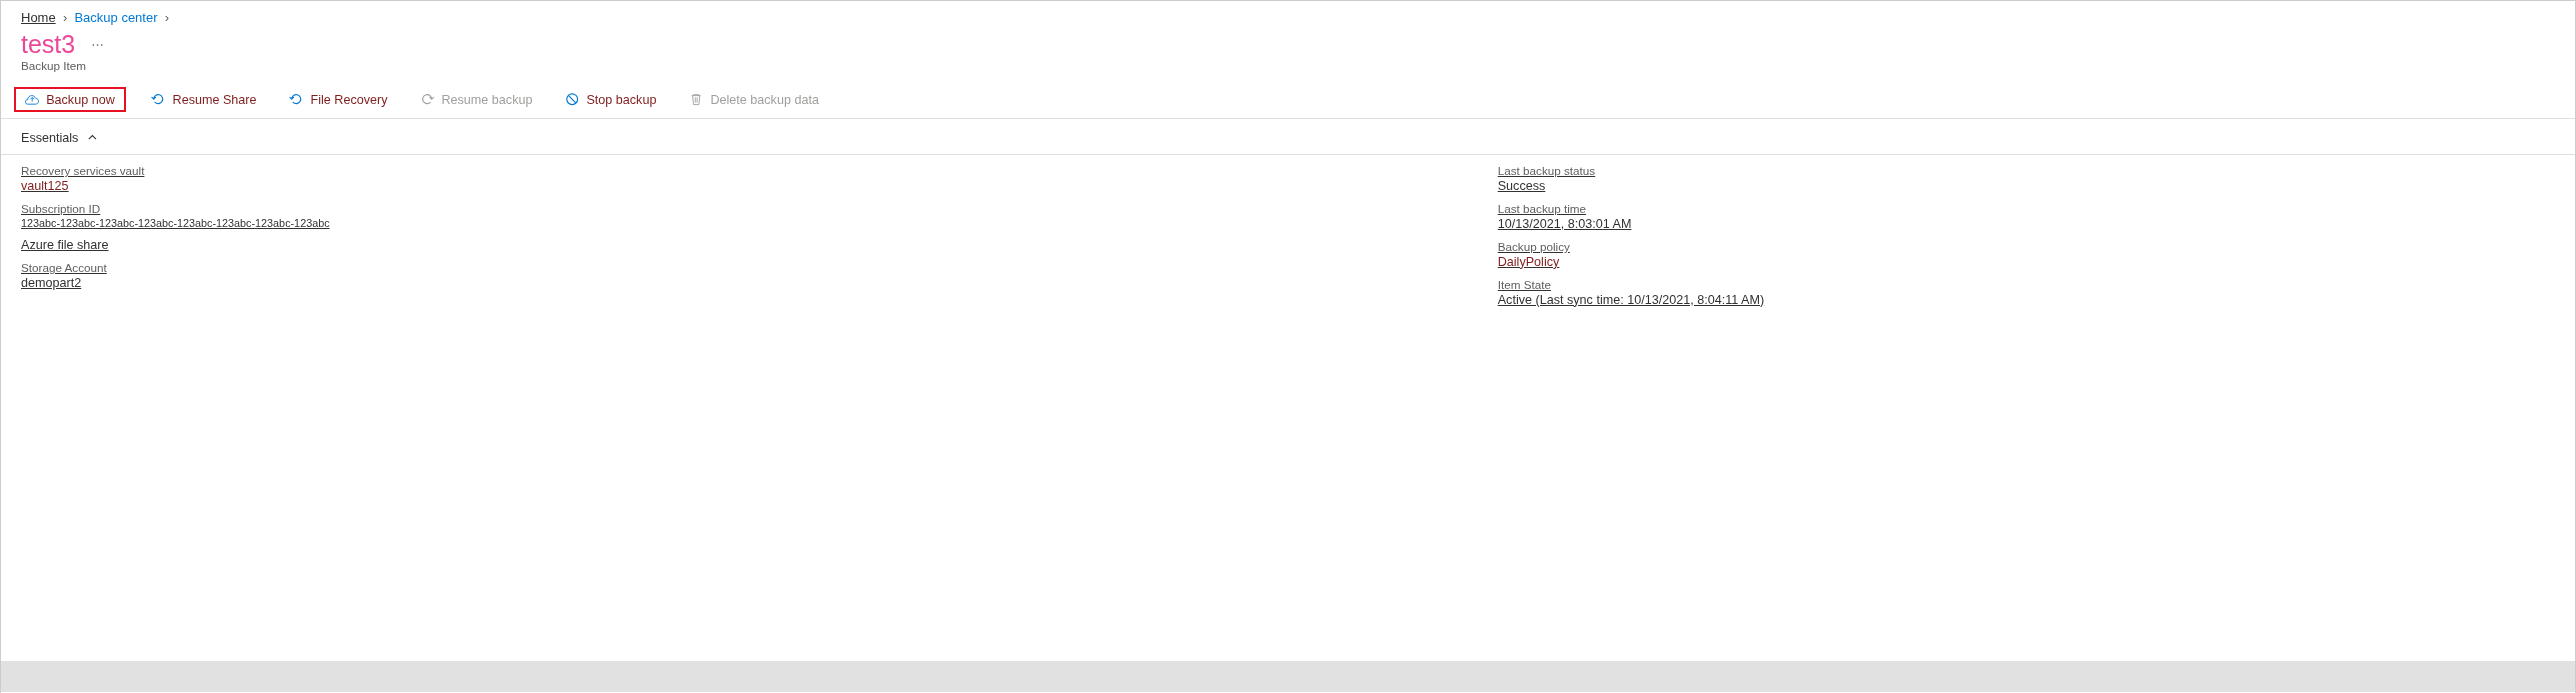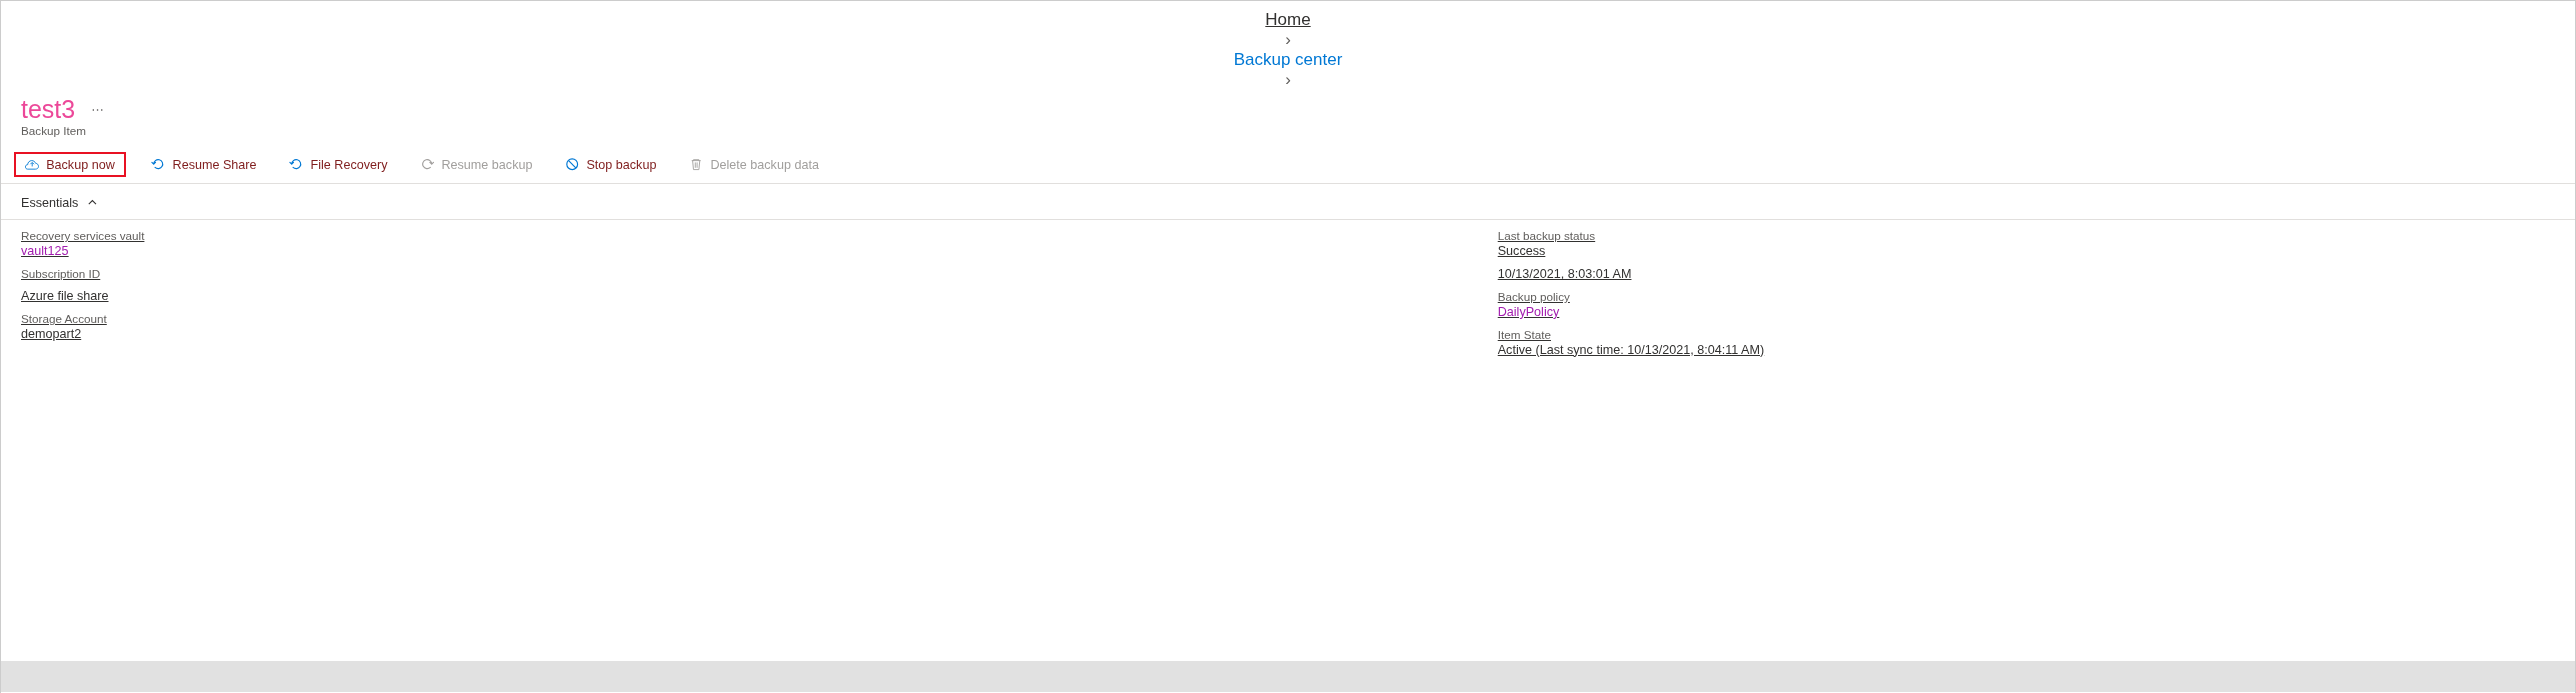--- a/index.html
+++ b/index.html
@@ -12,24 +12,23 @@
       font-size: 11.7px;
       color: #323130;
       background: #ffffff;
       border: 0.9px solid #cccccc;
       width: 2576px;
       height: 694px;
       overflow: hidden;
     }
     .breadcrumb {
       display: flex;
-      align-items: center;
+      align-items: flex-start;
       padding: 9px 20px 3.6px 20px;
-      font-size: 17px;
-      flex-direction: column;
+      font-size: 13px;
     }
     .breadcrumb a {
       text-decoration: none;
       color: #323130;
     }
     .breadcrumb a.home {
       text-decoration: underline;
       color: #323130;
     }
     .breadcrumb a.link {
@@ -124,21 +123,21 @@
     .kv .label {
       font-size: 11.7px;
       color: #605e5c;
       margin-bottom: 1.8px;
     }
     .kv .value {
       font-size: 12.6px;
       color: #323130;
     }
     .kv .value.link {
-      color: #a21caf;
+      color: #7f1d1d;
       cursor: pointer;
     }
     .bottom-bar {
       position: absolute;
       left: 0.9px;
       right: 0.9px;
       bottom: 0.9px;
       height: 31px;
       background: #e1e1e1;
     }
@@ -227,36 +226,38 @@
 </div>
 
 <div class="essentials-body">
   <div class="col">
     <div class="kv">
       <div class="label">Recovery services vault</div>
       <div class="value link">vault125</div>
     </div>
     <div class="kv">
       <div class="label">Subscription ID</div>
+      <div class="value" style="font-size:10.8px;">123abc-123abc-123abc-123abc-123abc-123abc-123abc-123abc</div>
     </div>
     <div class="kv">
       <div class="value">Azure file share</div>
     </div>
     <div class="kv">
       <div class="label">Storage Account</div>
       <div class="value">demopart2</div>
     </div>
   </div>
 
   <div class="col right">
     <div class="kv">
       <div class="label">Last backup status</div>
       <div class="value">Success</div>
     </div>
     <div class="kv">
+      <div class="label">Last backup time</div>
       <div class="value">10/13/2021, 8:03:01 AM</div>
     </div>
     <div class="kv">
       <div class="label">Backup policy</div>
       <div class="value link">DailyPolicy</div>
     </div>
     <div class="kv">
       <div class="label">Item State</div>
       <div class="value">Active (Last sync time: 10/13/2021, 8:04:11 AM)</div>
     </div>

